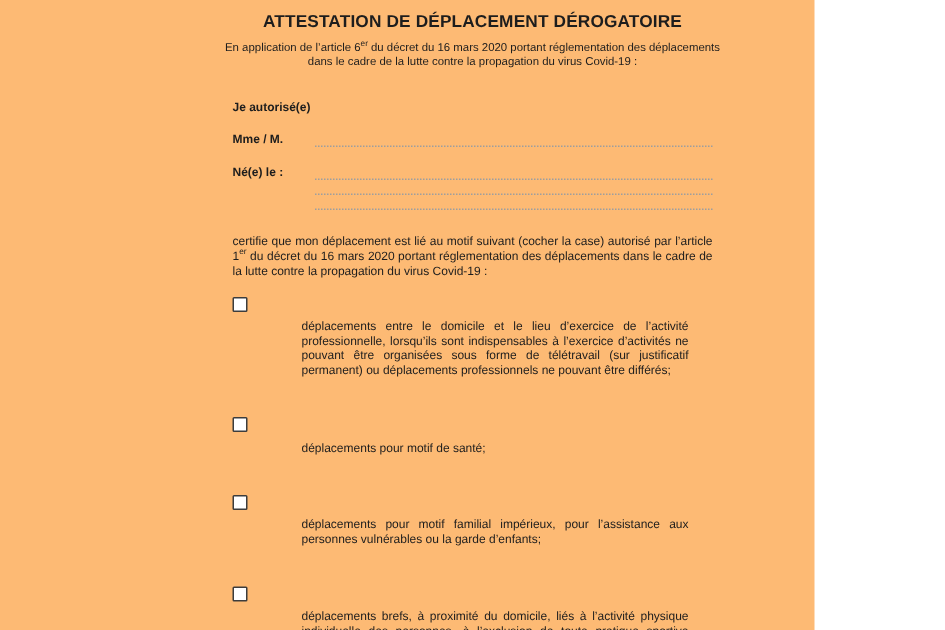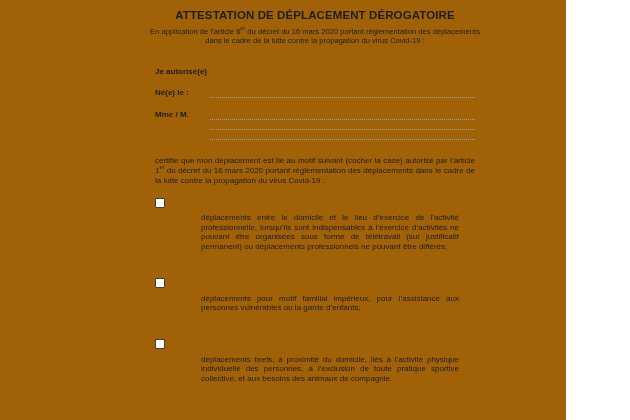--- a/index.html
+++ b/index.html
@@ -5,23 +5,24 @@
   html, body { margin: 0; padding: 0; }
   body {
     width: 630px; height: 420px;
     background: #ffffff;
     font-family: "Liberation Sans", sans-serif;
     color: #1d1d1d;
     -webkit-font-smoothing: antialiased;
   }
   .page {
     position: relative;
-    width: 566px; height: 420px;
-    background: #a16207;
+    width: 516px; height: 420px;
+    background: #fdba74;
     overflow: hidden;
+    padding-left: 27px;
   }
   .content {
     position: absolute;
     left: 155px; top: 0;
     width: 320px;
     font-size: 8px;
     line-height: 9.6px;
   }
   .title {
     margin: 9px 0 0 0;
@@ -113,42 +114,46 @@
 <div class="page">
   <div class="content">
 
     <h1 class="title">ATTESTATION DE DÉPLACEMENT DÉROGATOIRE</h1>
 
     <p class="subtitle"><span>En application de l’article 6</span><sup>er</sup><span> du décret du 16 mars 2020 portant réglementation des déplacements dans le cadre de la lutte contre la propagation du virus Covid-19 :</span></p>
 
     <div class="intro-label">Je autorisé(e)</div>
 
     <div class="field-row">
-      <span class="field-label">Né(e) le :</span>
+      <span class="field-label">Mme / M.</span>
       <span class="dotted-line"></span>
     </div>
 
     <div class="field-row">
-      <span class="field-label">Mme / M.</span>
+      <span class="field-label">Né(e) le :</span>
       <span class="dotted-line"></span>
     </div>
 
     <div class="extra-line"></div>
     <div class="extra-line"></div>
 
     <p class="certify"><span>certifie que mon déplacement est lié au motif suivant (cocher la case) autorisé par l’article 1</span><sup>er</sup><span> du décret du 16 mars 2020 portant réglementation des déplacements dans le cadre de la lutte contre la propagation du virus Covid-19 :</span></p>
 
     <div class="motifs">
 
       <div class="motif-row">
         <span class="checkbox"></span>
         <p class="motif-text">déplacements entre le domicile et le lieu d’exercice de l’activité professionnelle, lorsqu’ils sont indispensables à l’exercice d’activités ne pouvant être organisées sous forme de télétravail (sur justificatif permanent) ou déplacements professionnels ne pouvant être différés;</p>
       </div>
 
 
+      <div class="motif-row">
+        <span class="checkbox"></span>
+        <p class="motif-text">déplacements pour motif de santé;</p>
+      </div>
 
       <div class="motif-row">
         <span class="checkbox"></span>
         <p class="motif-text">déplacements pour motif familial impérieux, pour l’assistance aux personnes vulnérables ou la garde d’enfants;</p>
       </div>
 
       <div class="motif-row">
         <span class="checkbox"></span>
         <p class="motif-text">déplacements brefs, à proximité du domicile, liés à l’activité physique individuelle des personnes, à l’exclusion de toute pratique sportive collective, et aux besoins des animaux de compagnie.</p>
       </div>

